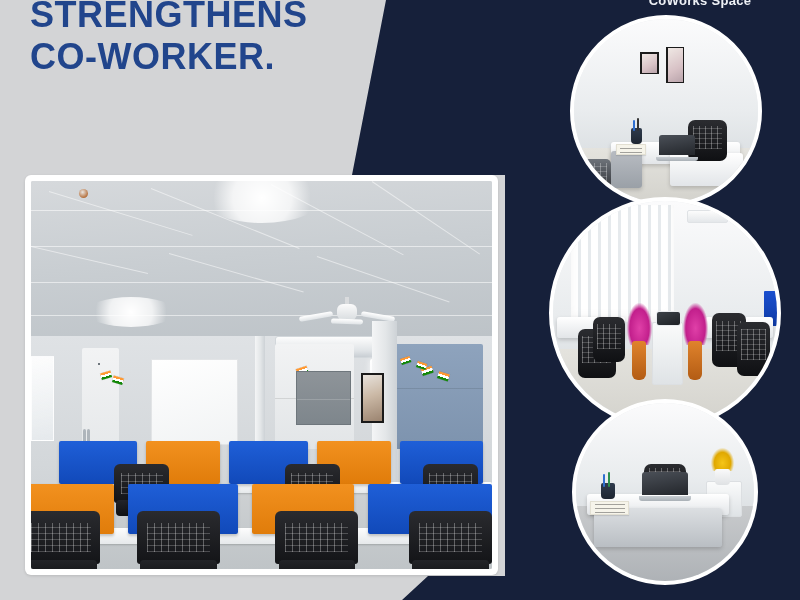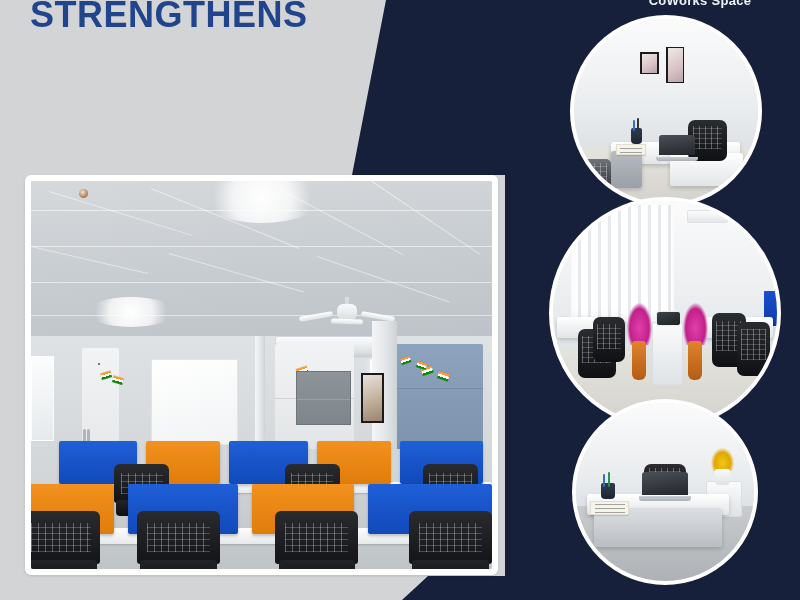--- a/index.html
+++ b/index.html
@@ -232,20 +232,21 @@
 
 <div id="stage">
 
   <div class="bg-navy"></div>
   <div class="bg-light"></div>
 
   <div class="brand">CoWorks Space</div>
 
   <div class="headline">
     <div class="hl-1">STRENGTHENS</div>
+    <div class="hl-3">CO-WORKER.</div>
   </div>
 
   <div class="main-photo">
     <div class="photo-inner">
 
       <div class="ceiling">
         <div class="tile-h" style="top:18%"></div>
         <div class="tile-h" style="top:40%"></div>
         <div class="tile-h" style="top:62%"></div>
         <div class="tile-h" style="top:82%"></div>

